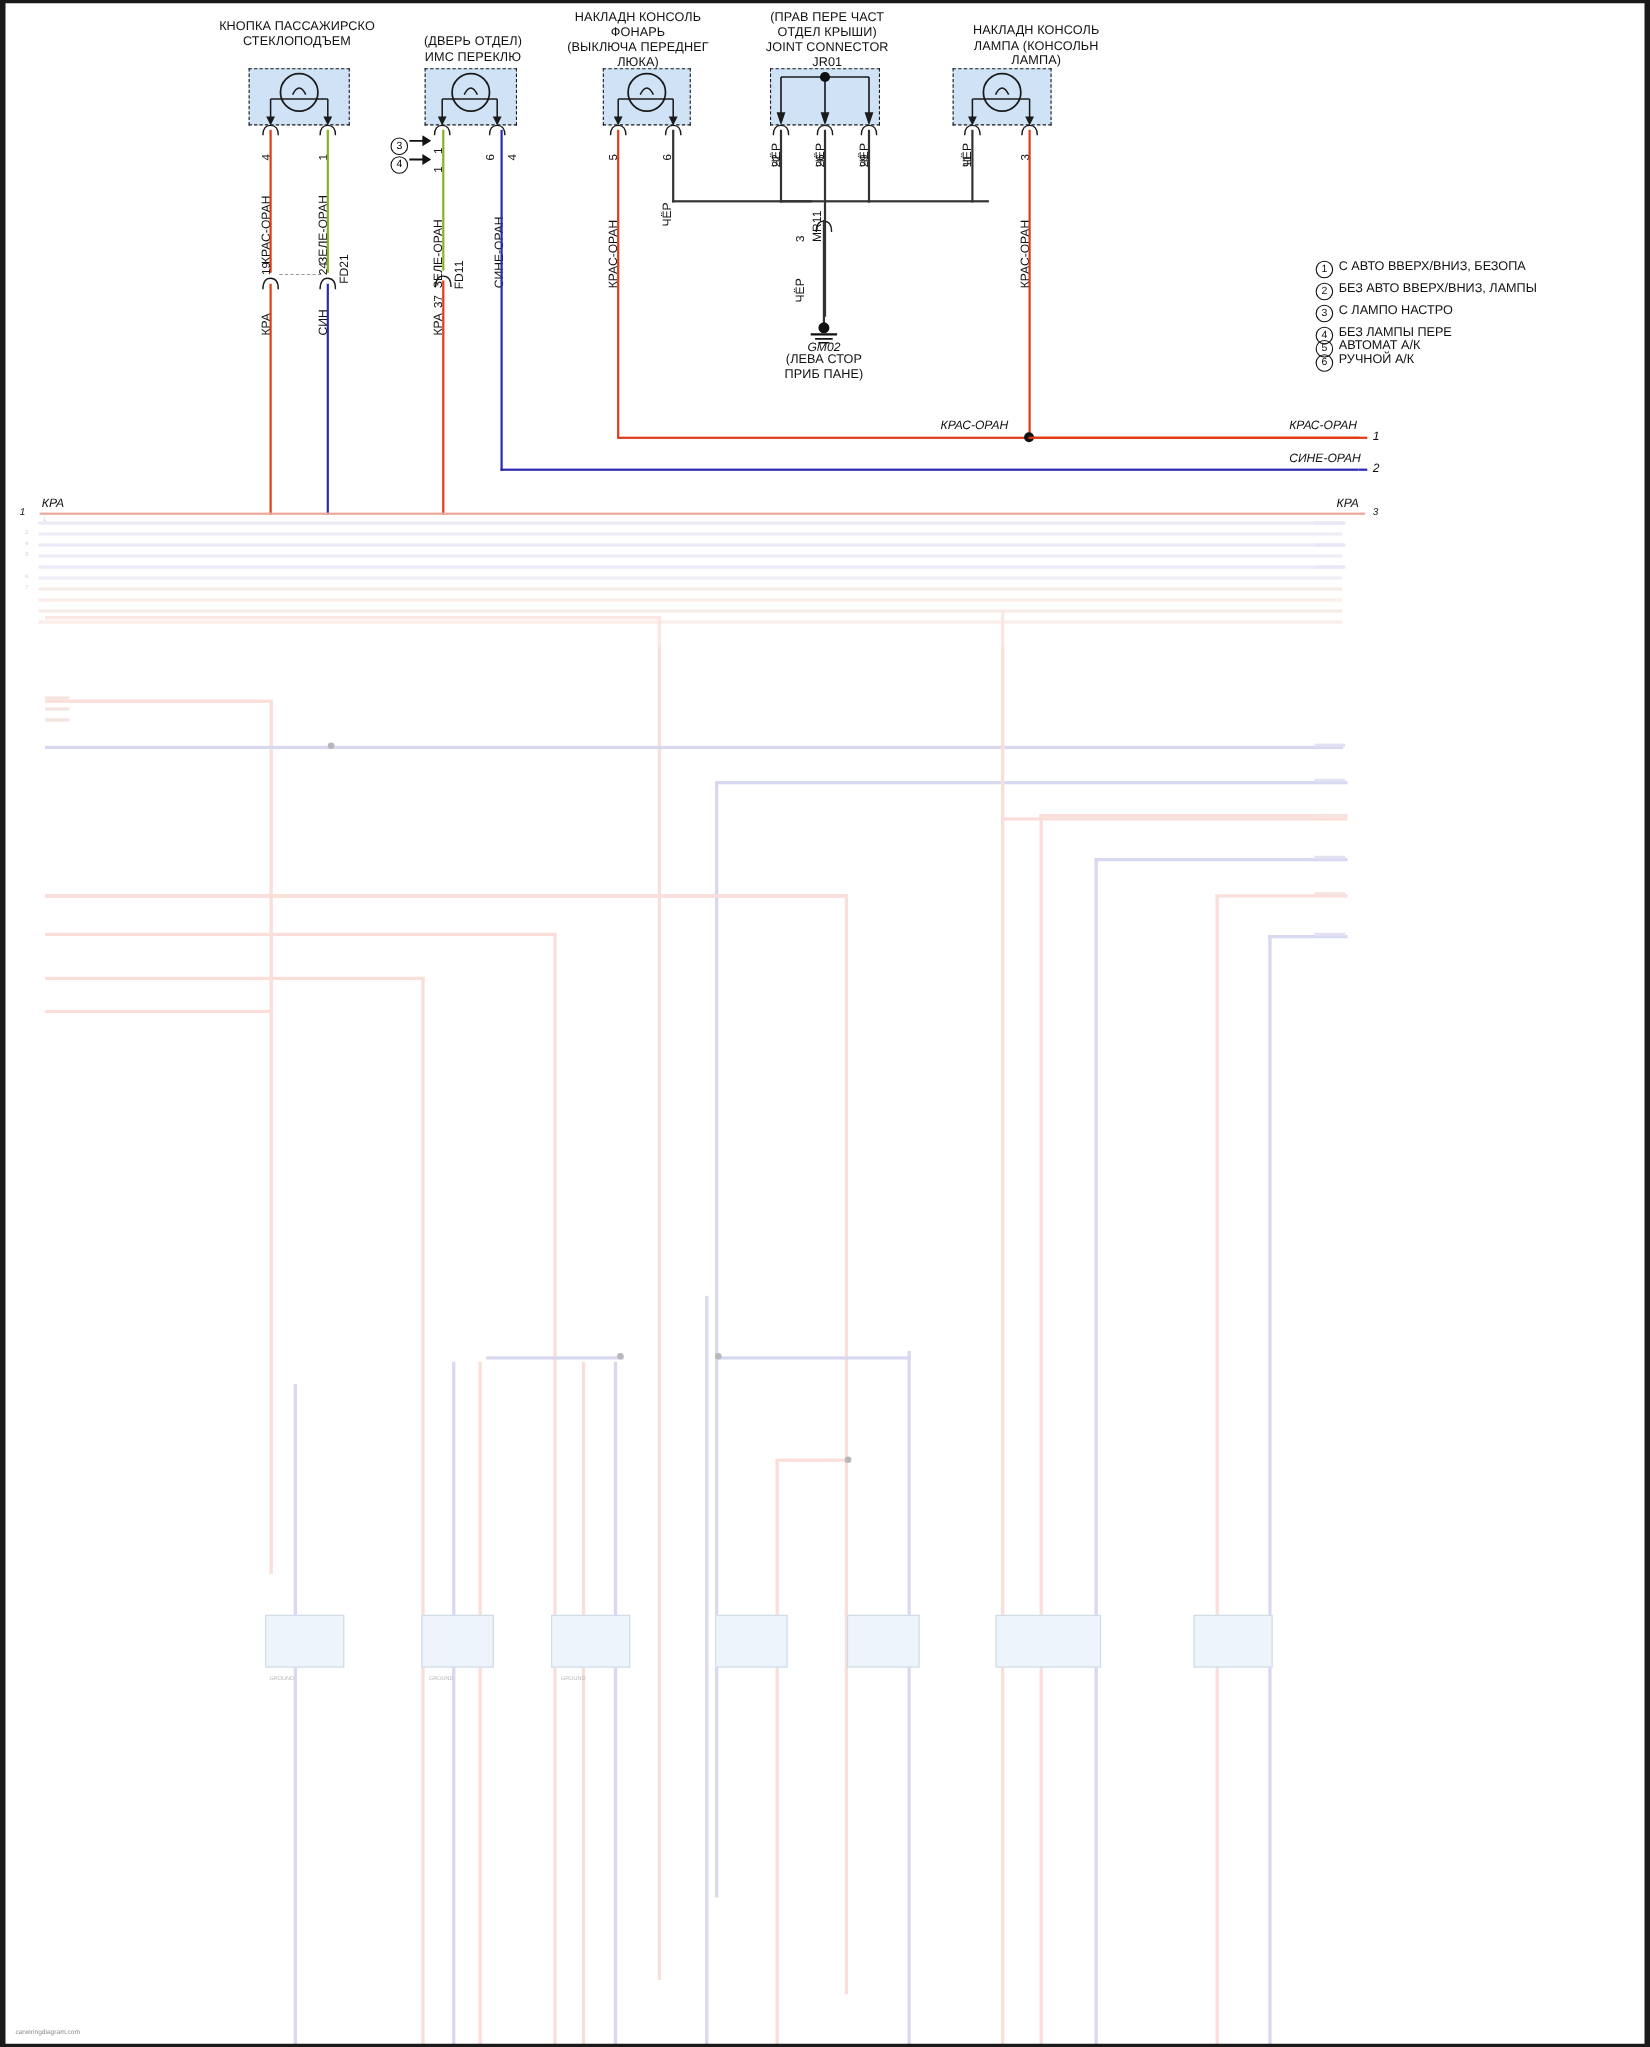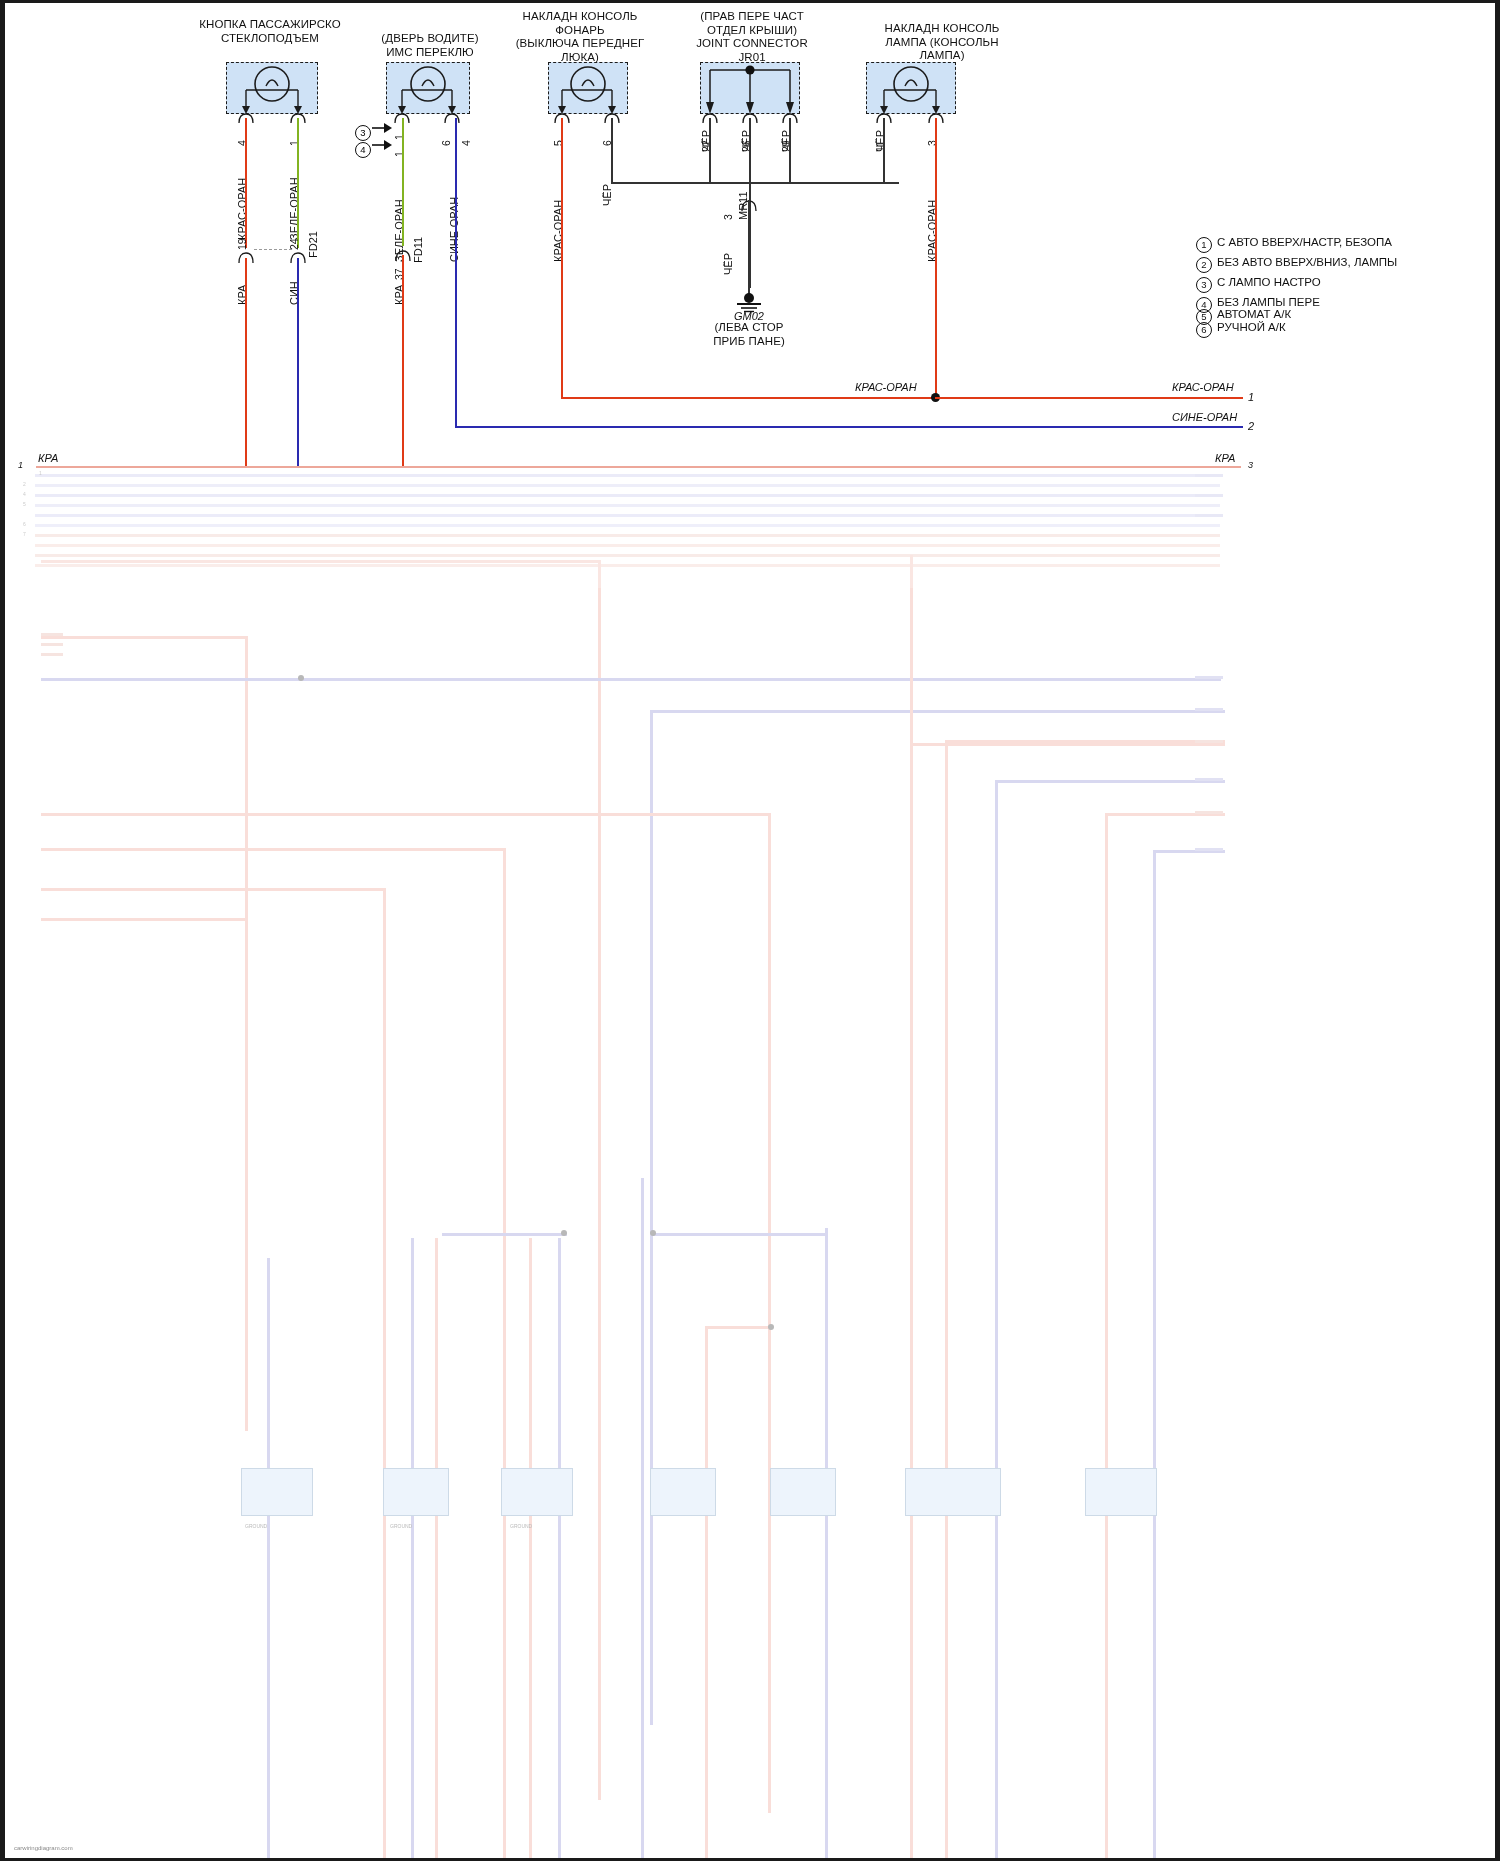--- a/index.html
+++ b/index.html
@@ -200,21 +200,21 @@
   <svg class="abs" style="left:290px;top:250px;" width="16" height="14">
     <path d="M1 13 q0 -10 7 -10 q7 0 7 10" fill="none" stroke="#1b1b1b" stroke-width="1.3"></path>
   </svg>
   <div class="abs" style="left:254px;top:249px;width:38px;border-top:1.4px dashed #9a9a9a;"></div>
 
   <div class="vlbl" style="left:236px;top:305px;">КРА</div>
   <div class="vlbl" style="left:288px;top:305px;">СИН</div>
   <div class="vw" style="left:245px;top:258px;height:210px;background:#e03a17;"></div>
   <div class="vw" style="left:297px;top:258px;height:210px;background:#2a2ab0;"></div>
 
-  <div class="ttl" style="left:340px;top:32px;width:180px;">(ДВЕРЬ ВОДИТЕ)
+  <div class="ttl" style="left:340px;top:32px;width:180px;">(ДВЕРЬ ОТДЕЛ)
 ИМС ПЕРЕКЛЮ</div>
 
   <div class="conn" style="left:386px;top:62px;width:84px;height:52px;"></div>
   <svg class="abs" style="left:386px;top:62px;" width="84" height="56">
     <circle cx="42" cy="22" r="17" fill="none" stroke="#1b1b1b" stroke-width="1.6"></circle>
     <path d="M36 24 q6 -12 12 0" fill="none" stroke="#1b1b1b" stroke-width="1.4"></path>
     <path d="M16 28 H66" stroke="#1b1b1b" stroke-width="1.4" fill="none"></path>
     <path d="M16 28 V50" stroke="#1b1b1b" stroke-width="1.4" fill="none"></path>
     <path d="M66 28 V50" stroke="#1b1b1b" stroke-width="1.4" fill="none"></path>
     <path d="M12 44 L16 52 L20 44" fill="#1b1b1b"></path>
@@ -395,21 +395,21 @@
   <div class="lbl" style="left:1248px;top:460px;font-size:9px;">3</div>
   <div class="lbl" style="left:18px;top:460px;font-size:9px;">1</div>
 
   <div class="hw" style="left:935px;top:397px;width:300px;background:#e03a17;"></div>
   <div class="hw" style="left:1235px;top:397px;width:8px;background:#e03a17;"></div>
   <div class="hw" style="left:1235px;top:426px;width:8px;background:#2a2ab0;"></div>
   <div class="hw" style="left:36px;top:466px;width:1205px;background:#eda79a;height:2px;"></div>
 
   <div class="abs" style="left:1196px;top:236px;">
     <div class="lg" style="position:relative;top:0;">
-      <span class="lgnum">1</span><span>С АВТО ВВЕРХ/НАСТР, БЕЗОПА</span>
+      <span class="lgnum">1</span><span>С АВТО ВВЕРХ/ВНИЗ, БЕЗОПА</span>
     </div>
     <div class="lg" style="position:relative;top:3px;">
       <span class="lgnum">2</span><span>БЕЗ АВТО ВВЕРХ/ВНИЗ, ЛАМПЫ</span>
     </div>
     <div class="lg" style="position:relative;top:6px;">
       <span class="lgnum">3</span><span>С ЛАМПО НАСТРО</span>
     </div>
     <div class="lg" style="position:relative;top:9px;">
       <span class="lgnum">4</span><span>БЕЗ ЛАМПЫ ПЕРЕ</span>
     </div>

